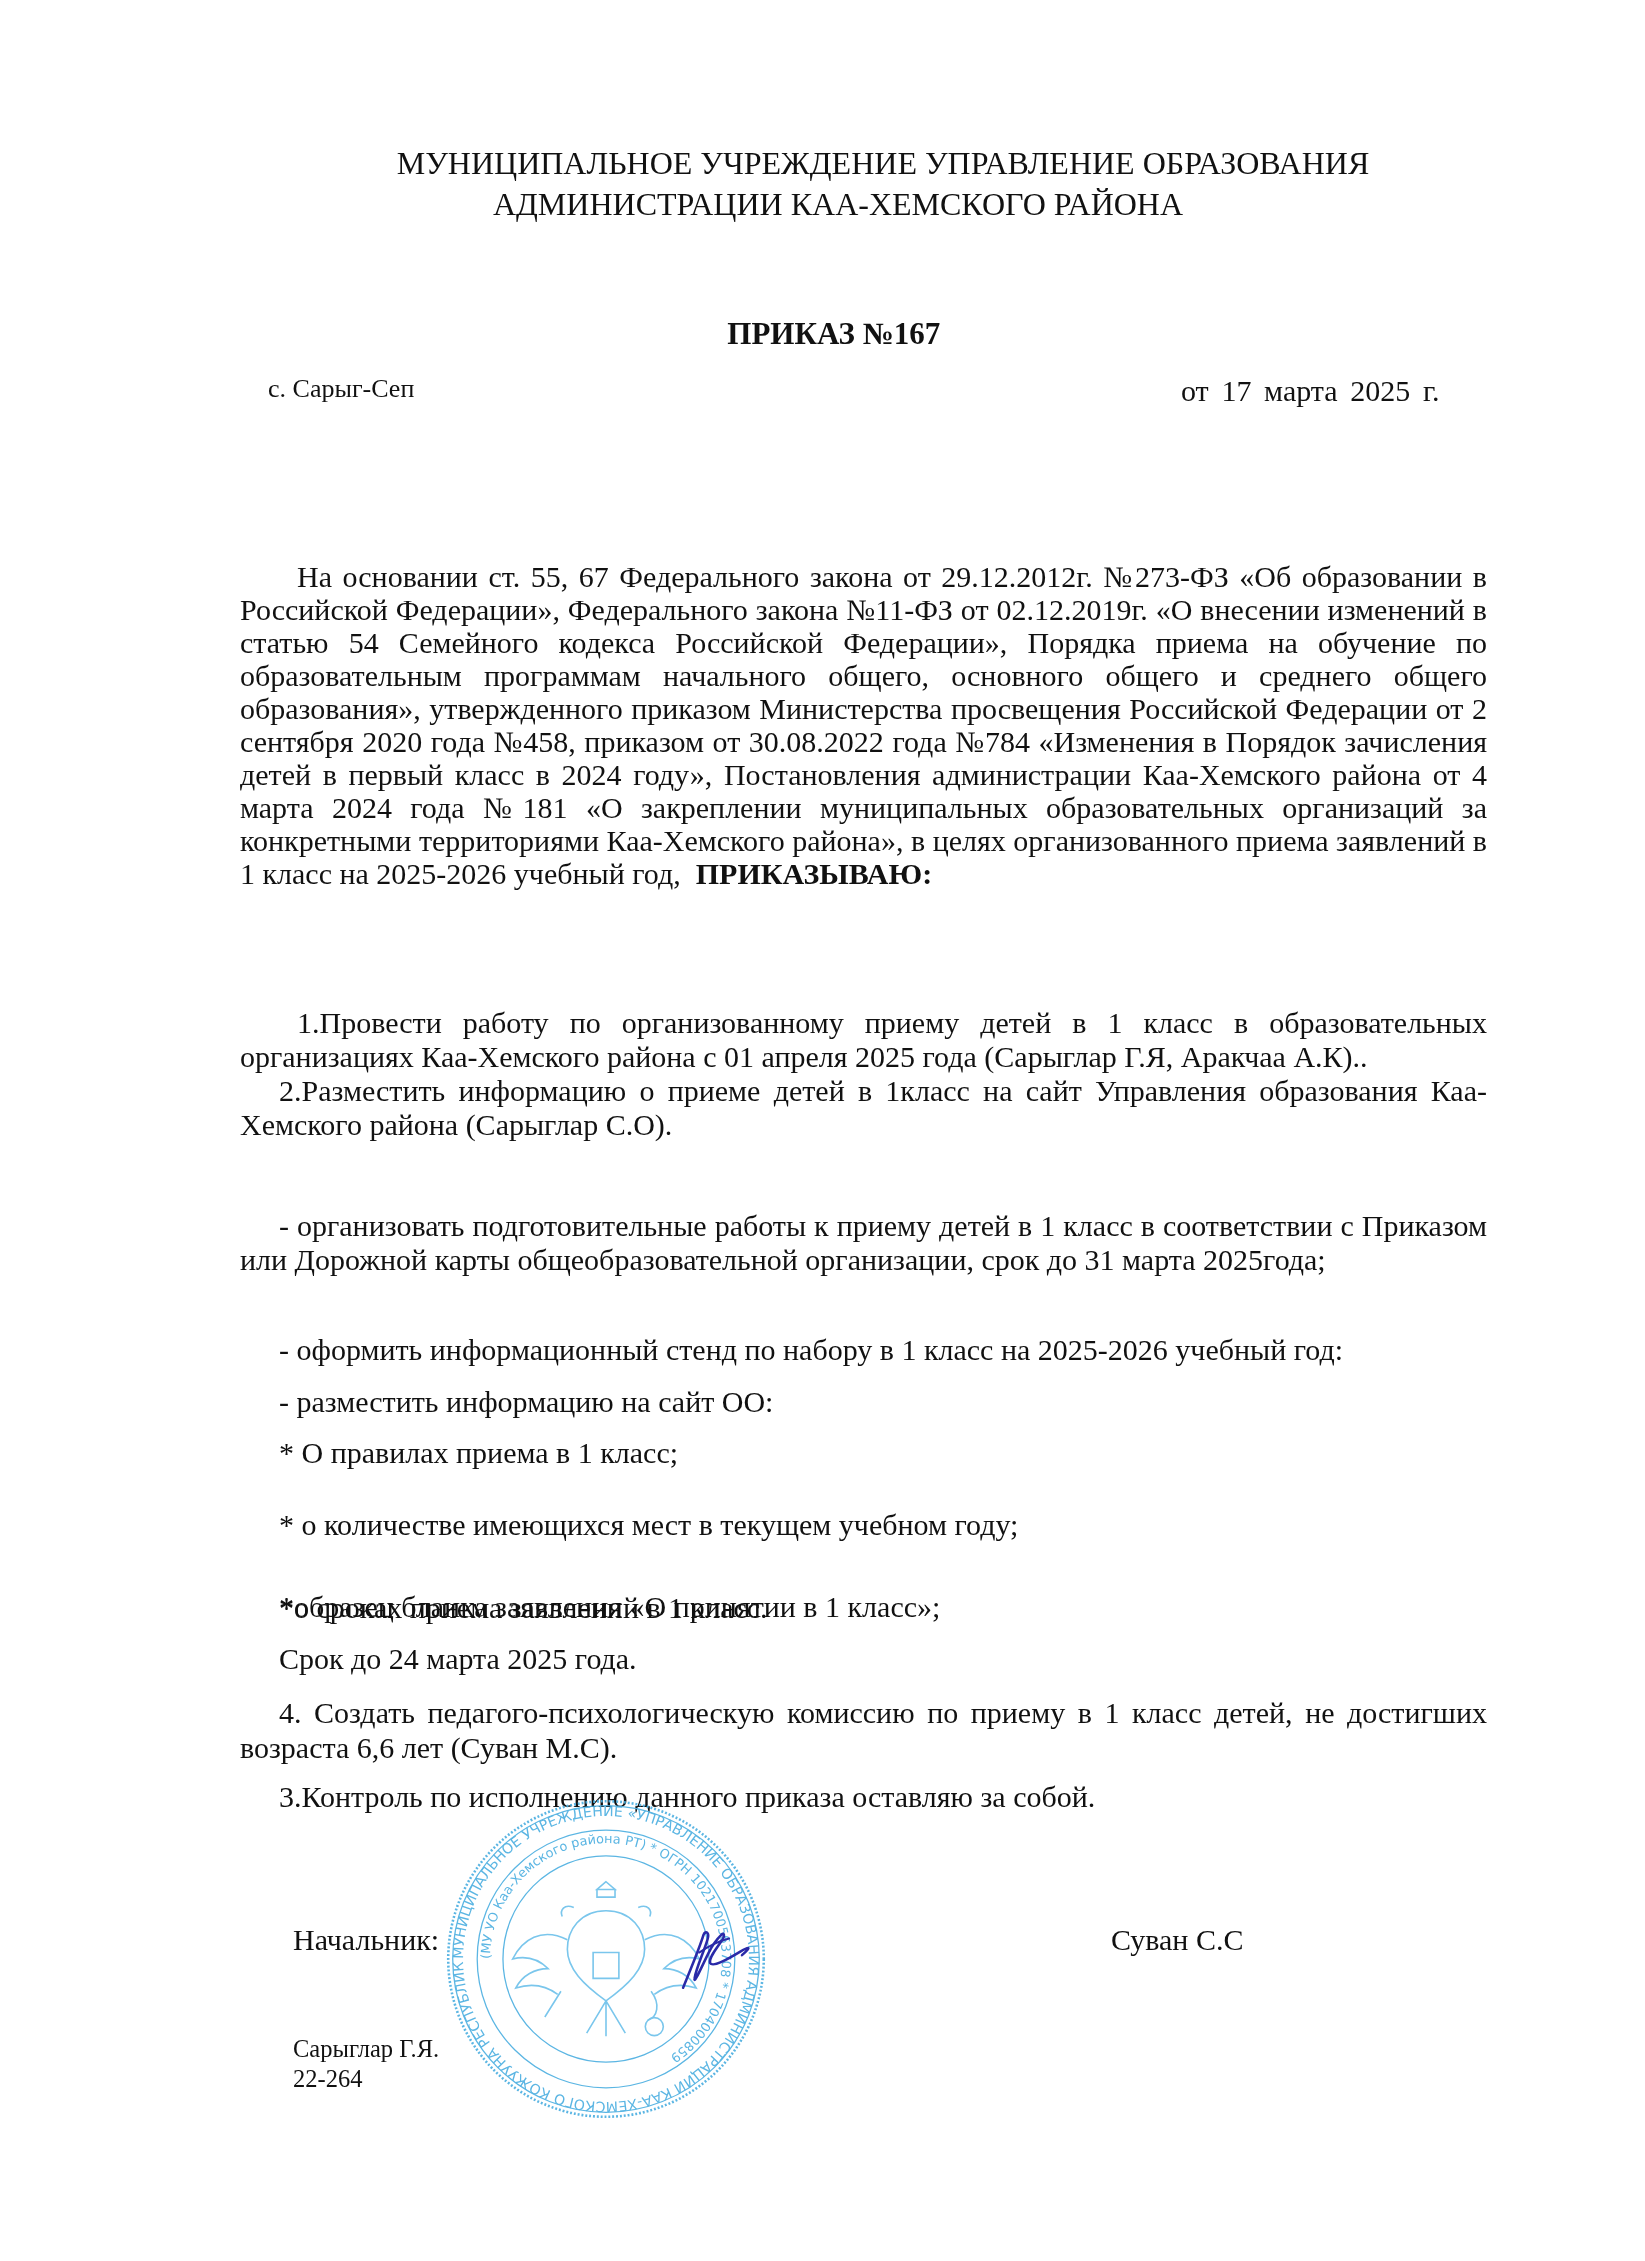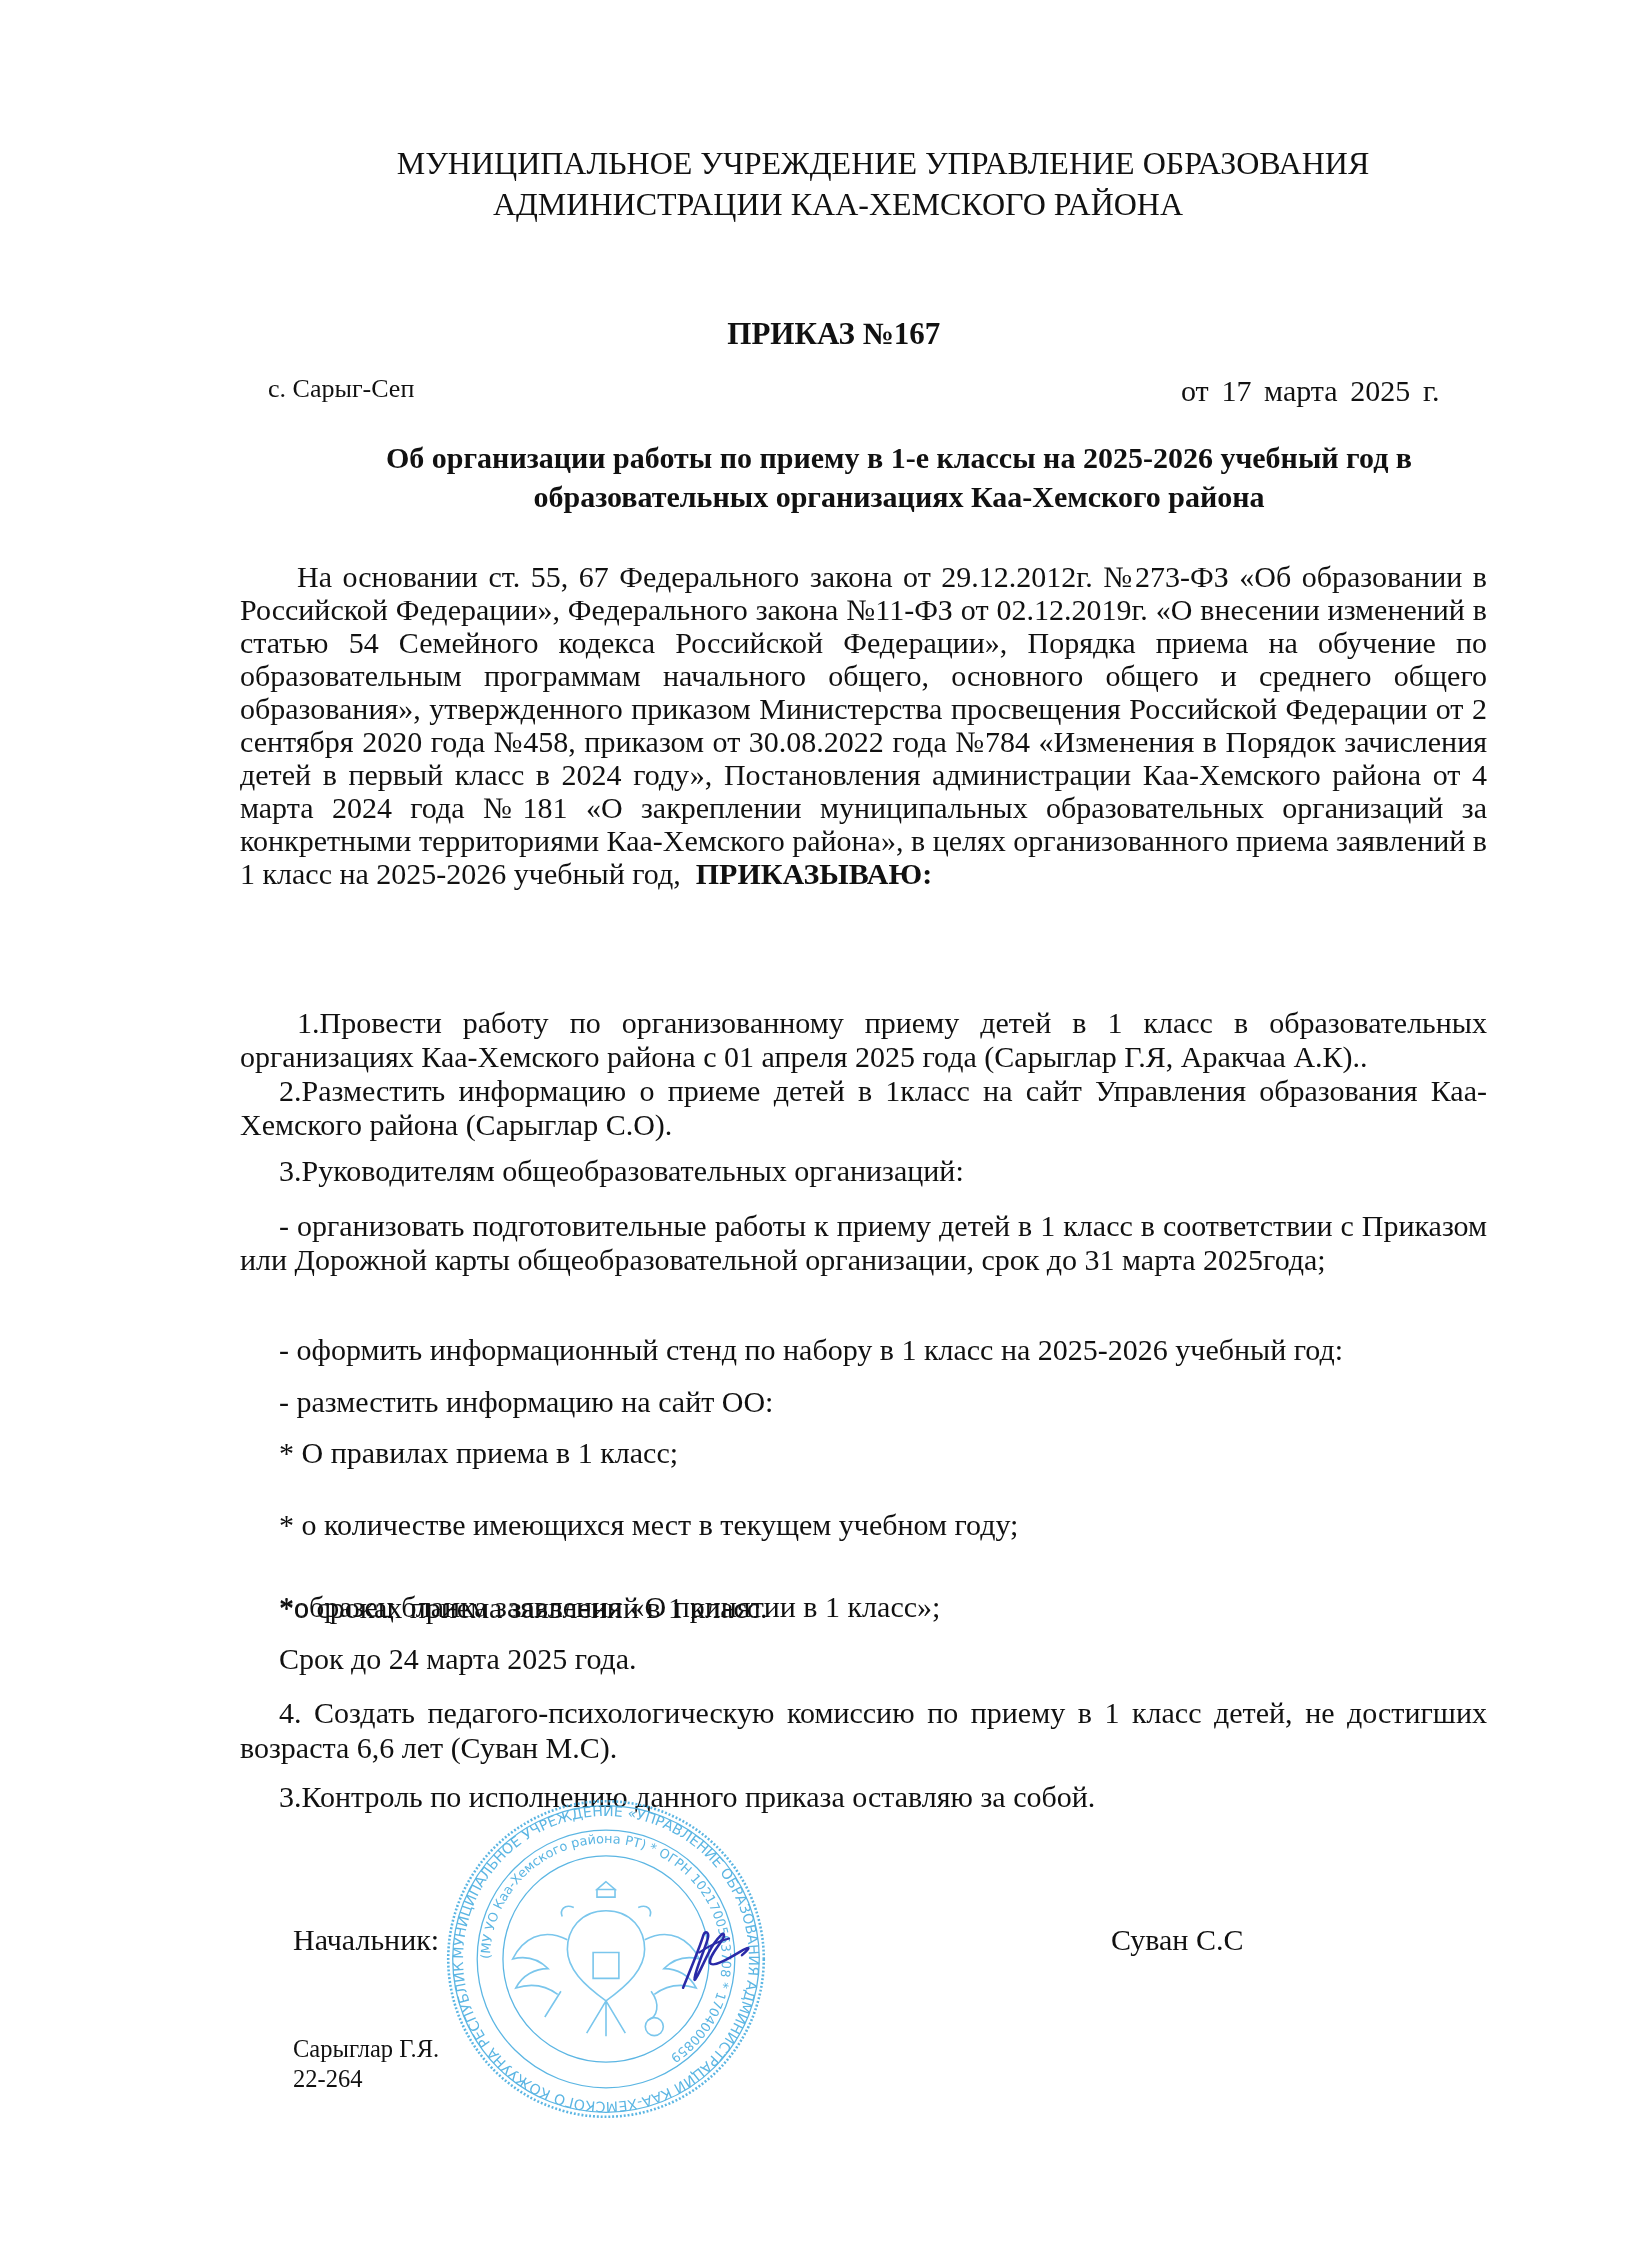--- a/index.html
+++ b/index.html
@@ -56,30 +56,25 @@
 
   <div class="header">
     <span class="line1">МУНИЦИПАЛЬНОЕ УЧРЕЖДЕНИЕ УПРАВЛЕНИЕ ОБРАЗОВАНИЯ</span>
     <span class="line2">АДМИНИСТРАЦИИ КАА-ХЕМСКОГО РАЙОНА</span>
   </div>
 
   <div class="order-title">ПРИКАЗ №167</div>
   <div class="place">с. Сарыг-Сеп</div>
   <div class="date">от  17  марта  2025 г.</div>
 
-  <div class="subject">
-    <div>Об организации работы по приему в 1-е классы на 2025-2026 учебный год в</div>
-    <div>образовательных организациях Каа-Хемского района</div>
-  </div>
 
   <div class="body-text preamble"><span>На основании ст. 55, 67 Федерального закона от 29.12.2012г. №273-ФЗ «Об образовании в Российской Федерации», Федерального закона №11-ФЗ от 02.12.2019г. «О внесении изменений в статью 54 Семейного кодекса Российской Федерации», Порядка приема на обучение по образовательным программам начального общего, основного общего и среднего общего образования», утвержденного приказом Министерства просвещения Российской Федерации от 2 сентября 2020 года №458, приказом от 30.08.2022 года №784 «Изменения в Порядок зачисления детей в первый класс в 2024 году», Постановления администрации Каа-Хемского района от 4 марта 2024 года №181 «О закреплении муниципальных образовательных организаций за конкретными территориями Каа-Хемского района», в целях организованного приема заявлений в 1 класс на 2025-2026 учебный год,</span>&nbsp; <span class="bold">ПРИКАЗЫВАЮ:</span></div>
 
   <div class="item indent" style="top:1006px; line-height:34px;">1.Провести работу по организованному приему детей в 1 класс в образовательных организациях Каа-Хемского района с 01 апреля 2025 года  (Сарыглар Г.Я, Аракчаа А.К)..</div>
   <div class="item indent-s" style="top:1074px; line-height:34px;">2.Разместить информацию о приеме детей в 1класс на сайт Управления образования Каа-Хемского района  (Сарыглар С.О).</div>
-  <div class="item indent-s" style="top:1154px;">3.Руководителям общеобразовательных организаций:</div>
   <div class="item indent-s" style="top:1209px; line-height:34px;">- организовать подготовительные работы к приему детей в 1 класс в соответствии с Приказом или Дорожной карты общеобразовательной организации, срок до 31 марта 2025года;</div>
   <div class="item indent-s" style="top:1333px;">- оформить информационный стенд по набору в 1 класс на 2025-2026 учебный год:</div>
   <div class="item indent-s" style="top:1385px;">- разместить информацию на сайт ОО:</div>
   <div class="item indent-s" style="top:1436px;">* О правилах приема в 1 класс;</div>
   <div class="item indent-s" style="top:1508px;">* о количестве имеющихся мест в текущем учебном году;</div>
   <div class="item indent-s" style="top:1590px;">*образец  бланка заявления «О принятии в 1 класс»;</div>
   <div class="item indent-s" style="top:1591px;">*о сроках приема заявлений в 1 класс.</div>
   <div class="item indent-s" style="top:1642px;">Срок до 24 марта 2025 года.</div>
   <div class="item indent-s" style="top:1695px; line-height:35px;">4. Создать педагого-психологическую  комиссию по приему в 1 класс детей, не достигших возраста 6,6 лет (Суван М.С).</div>
   <div class="item indent-s" style="top:1780px;">3.Контроль по исполнению данного приказа оставляю за собой.</div>

